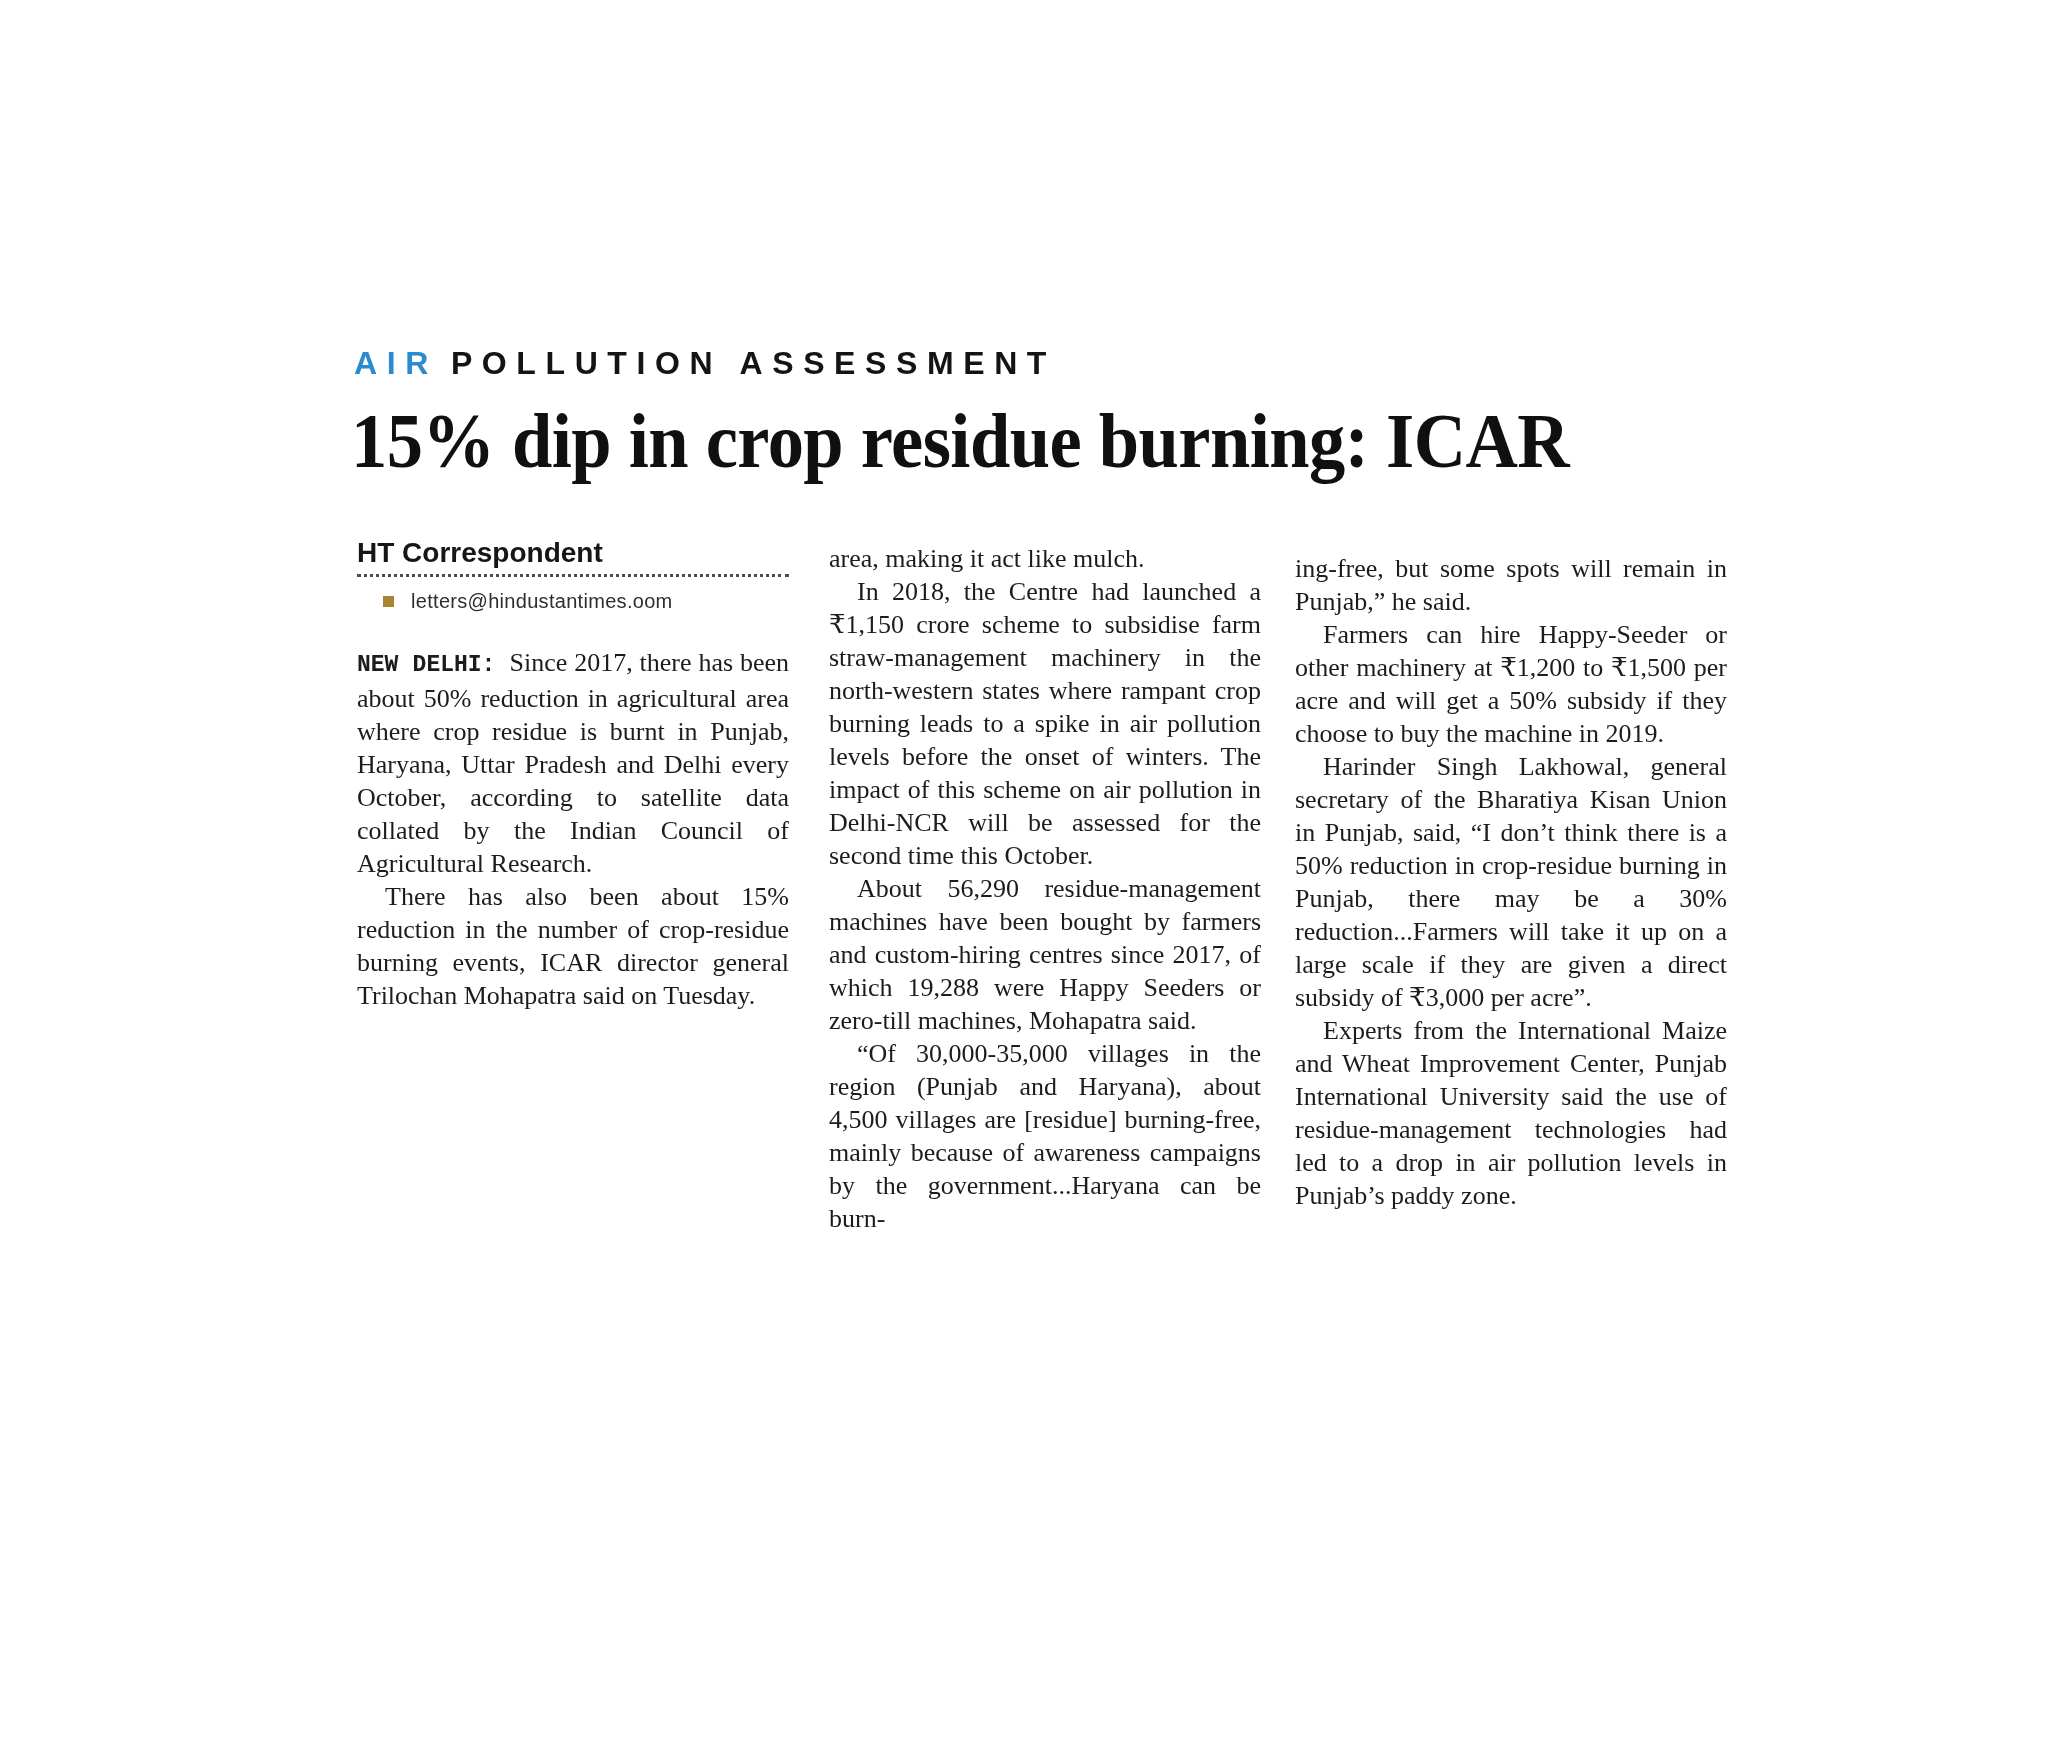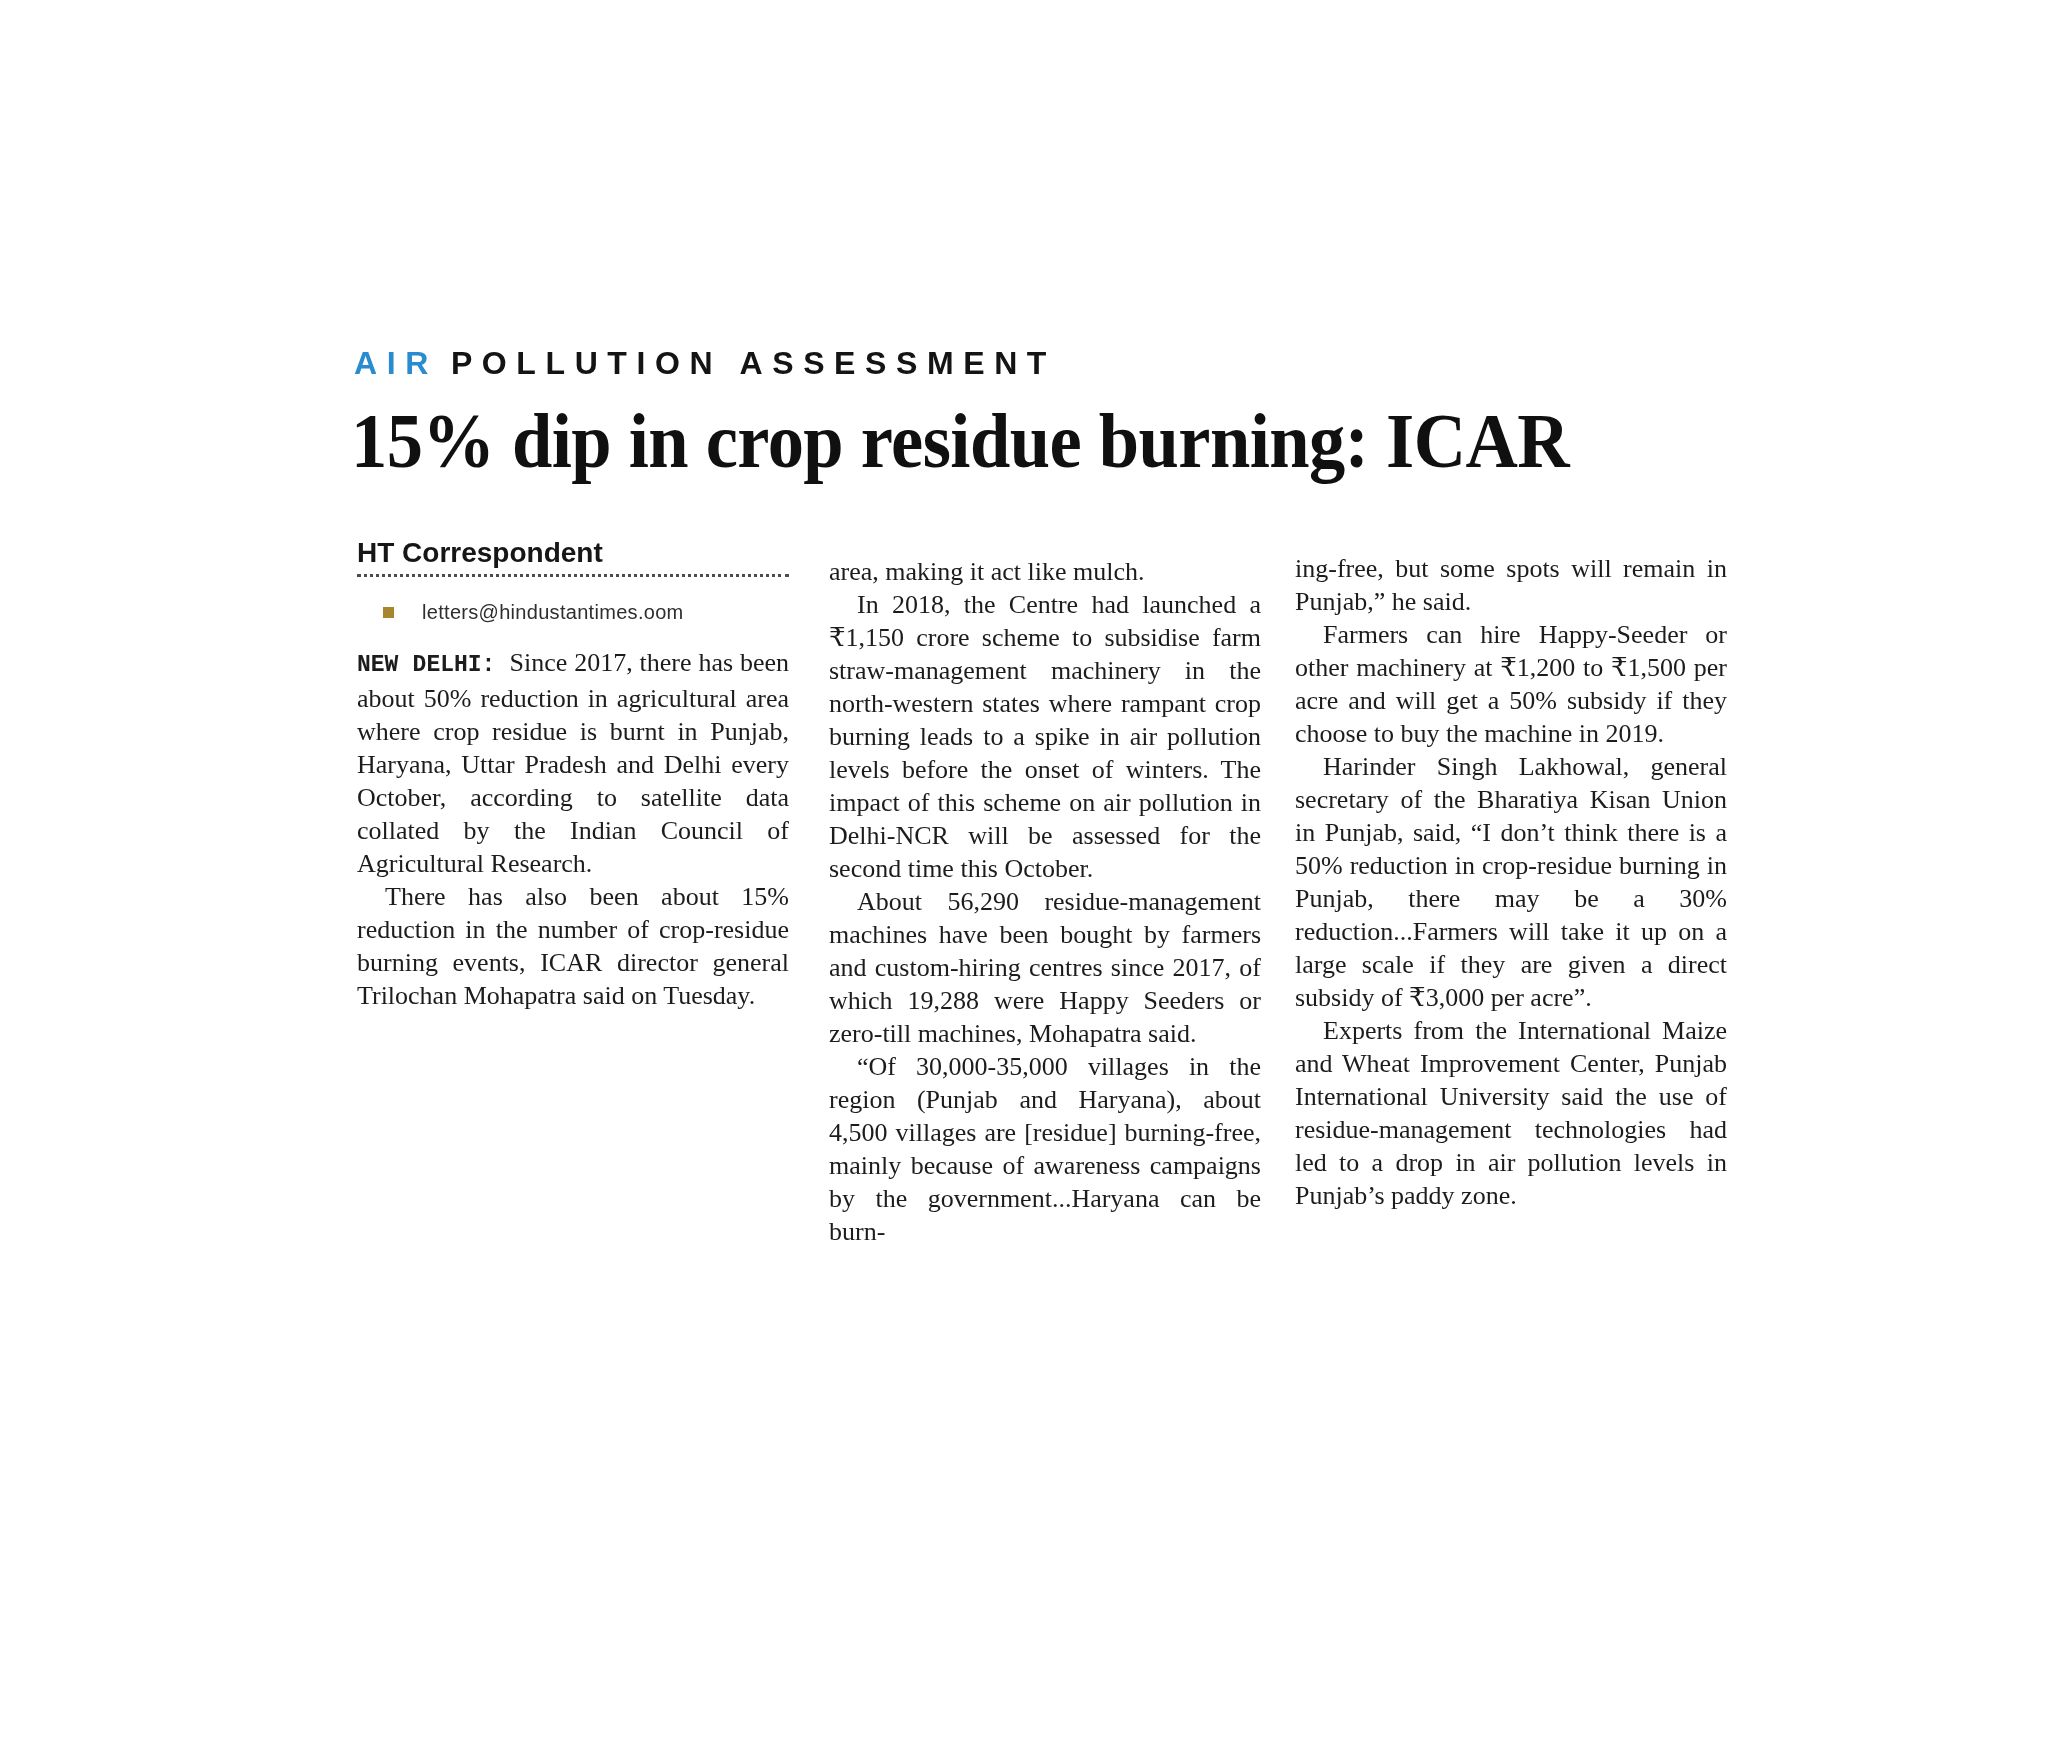--- a/index.html
+++ b/index.html
@@ -51,24 +51,24 @@
     font-size:28px;
     color:#161616;
     letter-spacing:0px;
   }
   .byline-rule{
     margin-top:5.1px;
     width:100%;
     border-bottom:3.2px dotted #4d4d4d;
   }
   .email-row{
-    margin-top:24px;
+    margin-top:13px;
     display:flex;
     align-items:center;
-    gap:28px;
+    gap:17px;
     padding-left:26px;
   }
   .email-bullet{
     width:11px;
     height:11px;
     background:#a8862f;
     display:inline-block;
     flex:0 0 auto;
   }
   .email{
@@ -79,21 +79,21 @@
   }
   .col{
     position:absolute;
     width:432px;
     font-size:26px;
     line-height:33px;
     text-align:justify;
     color:#1c1c1c;
   }
   .col1{left:357px;top:646px;}
-  .col2{left:829px;top:542px;margin-top:13px;}
+  .col2{left:829px;top:542px;}
   .col3{left:1295px;top:552px;}
   .para{margin:0;padding:0;}
   .para.indent{text-indent:28px;}
   .lead-in{
     font-family:Liberation Mono, monospace;
     font-weight:bold;
     font-size:23px;
     letter-spacing:0px;
   }
 </style>

